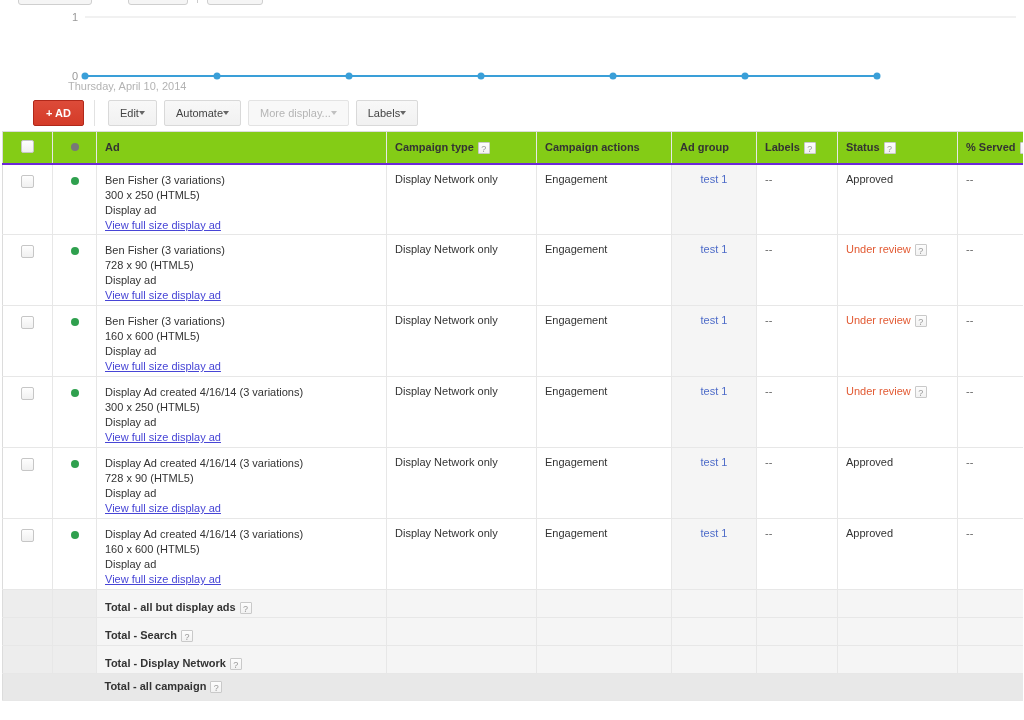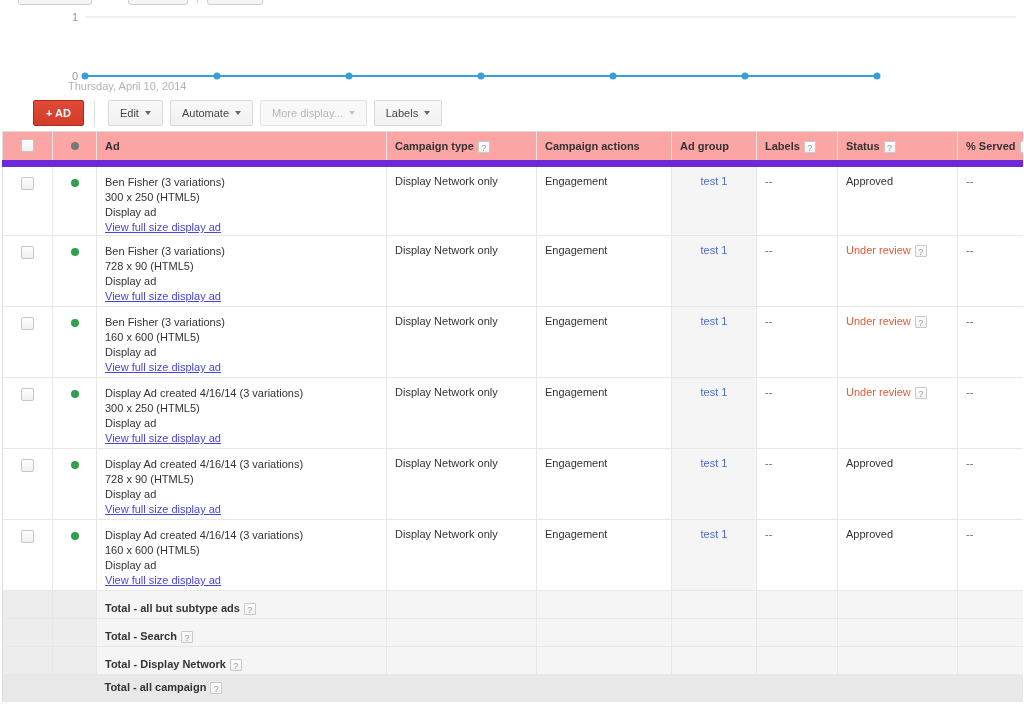--- a/index.html
+++ b/index.html
@@ -12,31 +12,31 @@
   
   #chart-wrap { position:absolute; top:0; left:0; width:1024px; height:96px; }
   #chart-svg { position:absolute; top:0; left:0; }
   .ytick { position:absolute; width:30px; text-align:right; font-size:11px; color:#999; }
   .xdate { position:absolute; font-size:11px; color:#b3b3b3; }
 
   
   #toolbar { position:absolute; top:100px; left:18px; height:26px; display:flex; align-items:center;margin-left:15px; }
   .btn-red { height:26px; padding:0 12px; background:linear-gradient(#dd4b39,#d43b28); border:1px solid #b0281a; border-radius:2px; color:#fff; font-size:11px; font-weight:bold; display:flex; align-items:center; gap:5px; cursor:pointer; }
   .tb-sep { width:1px; height:26px; background:#e2e2e2; margin:0 6px 0 10px; }
-  .btn { height:26px; margin-left:7px; padding:0 11px; background:linear-gradient(#f8f8f8,#f1f1f1); border:1px solid #d9d9d9; border-radius:2px; color:#444; font-size:11px; display:flex; align-items:center; gap:6px; cursor:pointer; }
+  .btn { height:26px; margin-left:7px; padding:0 11px; background:linear-gradient(#f8f8f8,#f1f1f1); border:1px solid #d9d9d9; border-radius:2px; color:#444; font-size:11px; display:flex; align-items:center; cursor:pointer; }
   .btn.disabled { color:#b5b5b5; border-color:#e3e3e3; background:#f8f8f8; }
   .caret { width:0; height:0; border-left:3px solid transparent; border-right:3px solid transparent; border-top:4px solid #666; display:inline-block; }
   .btn.disabled .caret { border-top-color:#c0c0c0; }
 
   
   #table-wrap { position:absolute; top:131px; left:2px; width:1021px; overflow:hidden; }
   table { border-collapse:collapse; table-layout:fixed; width:1030px; font-size:11px; color:#333; }
   th, td { border-left:1px solid #e7e7e7; border-bottom:1px solid #e7e7e7; vertical-align:top; text-align:left; }
   th:first-child, td:first-child { border-left:1px solid #dcdcdc; }
-  thead th { height:32px; background:#fca5a5; border-top:1px solid #dcdcdc; border-bottom:7px solid #6d28d9; vertical-align:middle; font-weight:bold; color:#333; padding-left:8px; }
+  thead th { height:32px; background:#84cc16; border-top:1px solid #dcdcdc; border-bottom:2px solid #6d28d9; vertical-align:middle; font-weight:bold; color:#333; padding-left:8px; }
   tbody td { height:71px; padding:8px 8px 0 8px; background:#fff; }
   td.shade { background:#f5f5f5;text-align:center; }
   .c-check, .c-dot { text-align:center; padding:10px 0 0 0 !important; }
   th.c-check, th.c-dot { padding:0 !important; text-align:center; }
   .checkbox { display:inline-block; width:13px; height:13px; background:linear-gradient(#fefefe,#f0f0f0); border:1px solid #c6c6c6; border-radius:2px; cursor:pointer; }
   .dot { display:inline-block; width:8px; height:8px; border-radius:50%; margin-top:2px; }
   .dot.green { background:#2fa04e; }
   .dot.gray { background:#787878; }
   .ad-line { line-height:15px; }
   .ad-link a, .adgroup-link { color:#4745d6; text-decoration:underline; cursor:pointer; }
@@ -221,21 +221,21 @@
       <td>Engagement</td>
       <td class="shade"><span class="adgroup-link">test 1</span></td>
       <td class="muted">--</td>
       <td><span class="status-text">Approved</span></td>
       <td class="muted">--</td>
     </tr>
 
     <tr class="total">
       <td class="c-check"></td>
       <td class="c-dot"></td>
-      <td><span>Total - all but subtype ads</span><span class="help">?</span></td>
+      <td><span>Total - all but display ads</span><span class="help">?</span></td>
       <td></td>
           <td></td>
           <td></td>
           <td></td>
           <td></td>
           <td></td>
     </tr>
     <tr class="total">
       <td class="c-check"></td>
       <td class="c-dot"></td>

